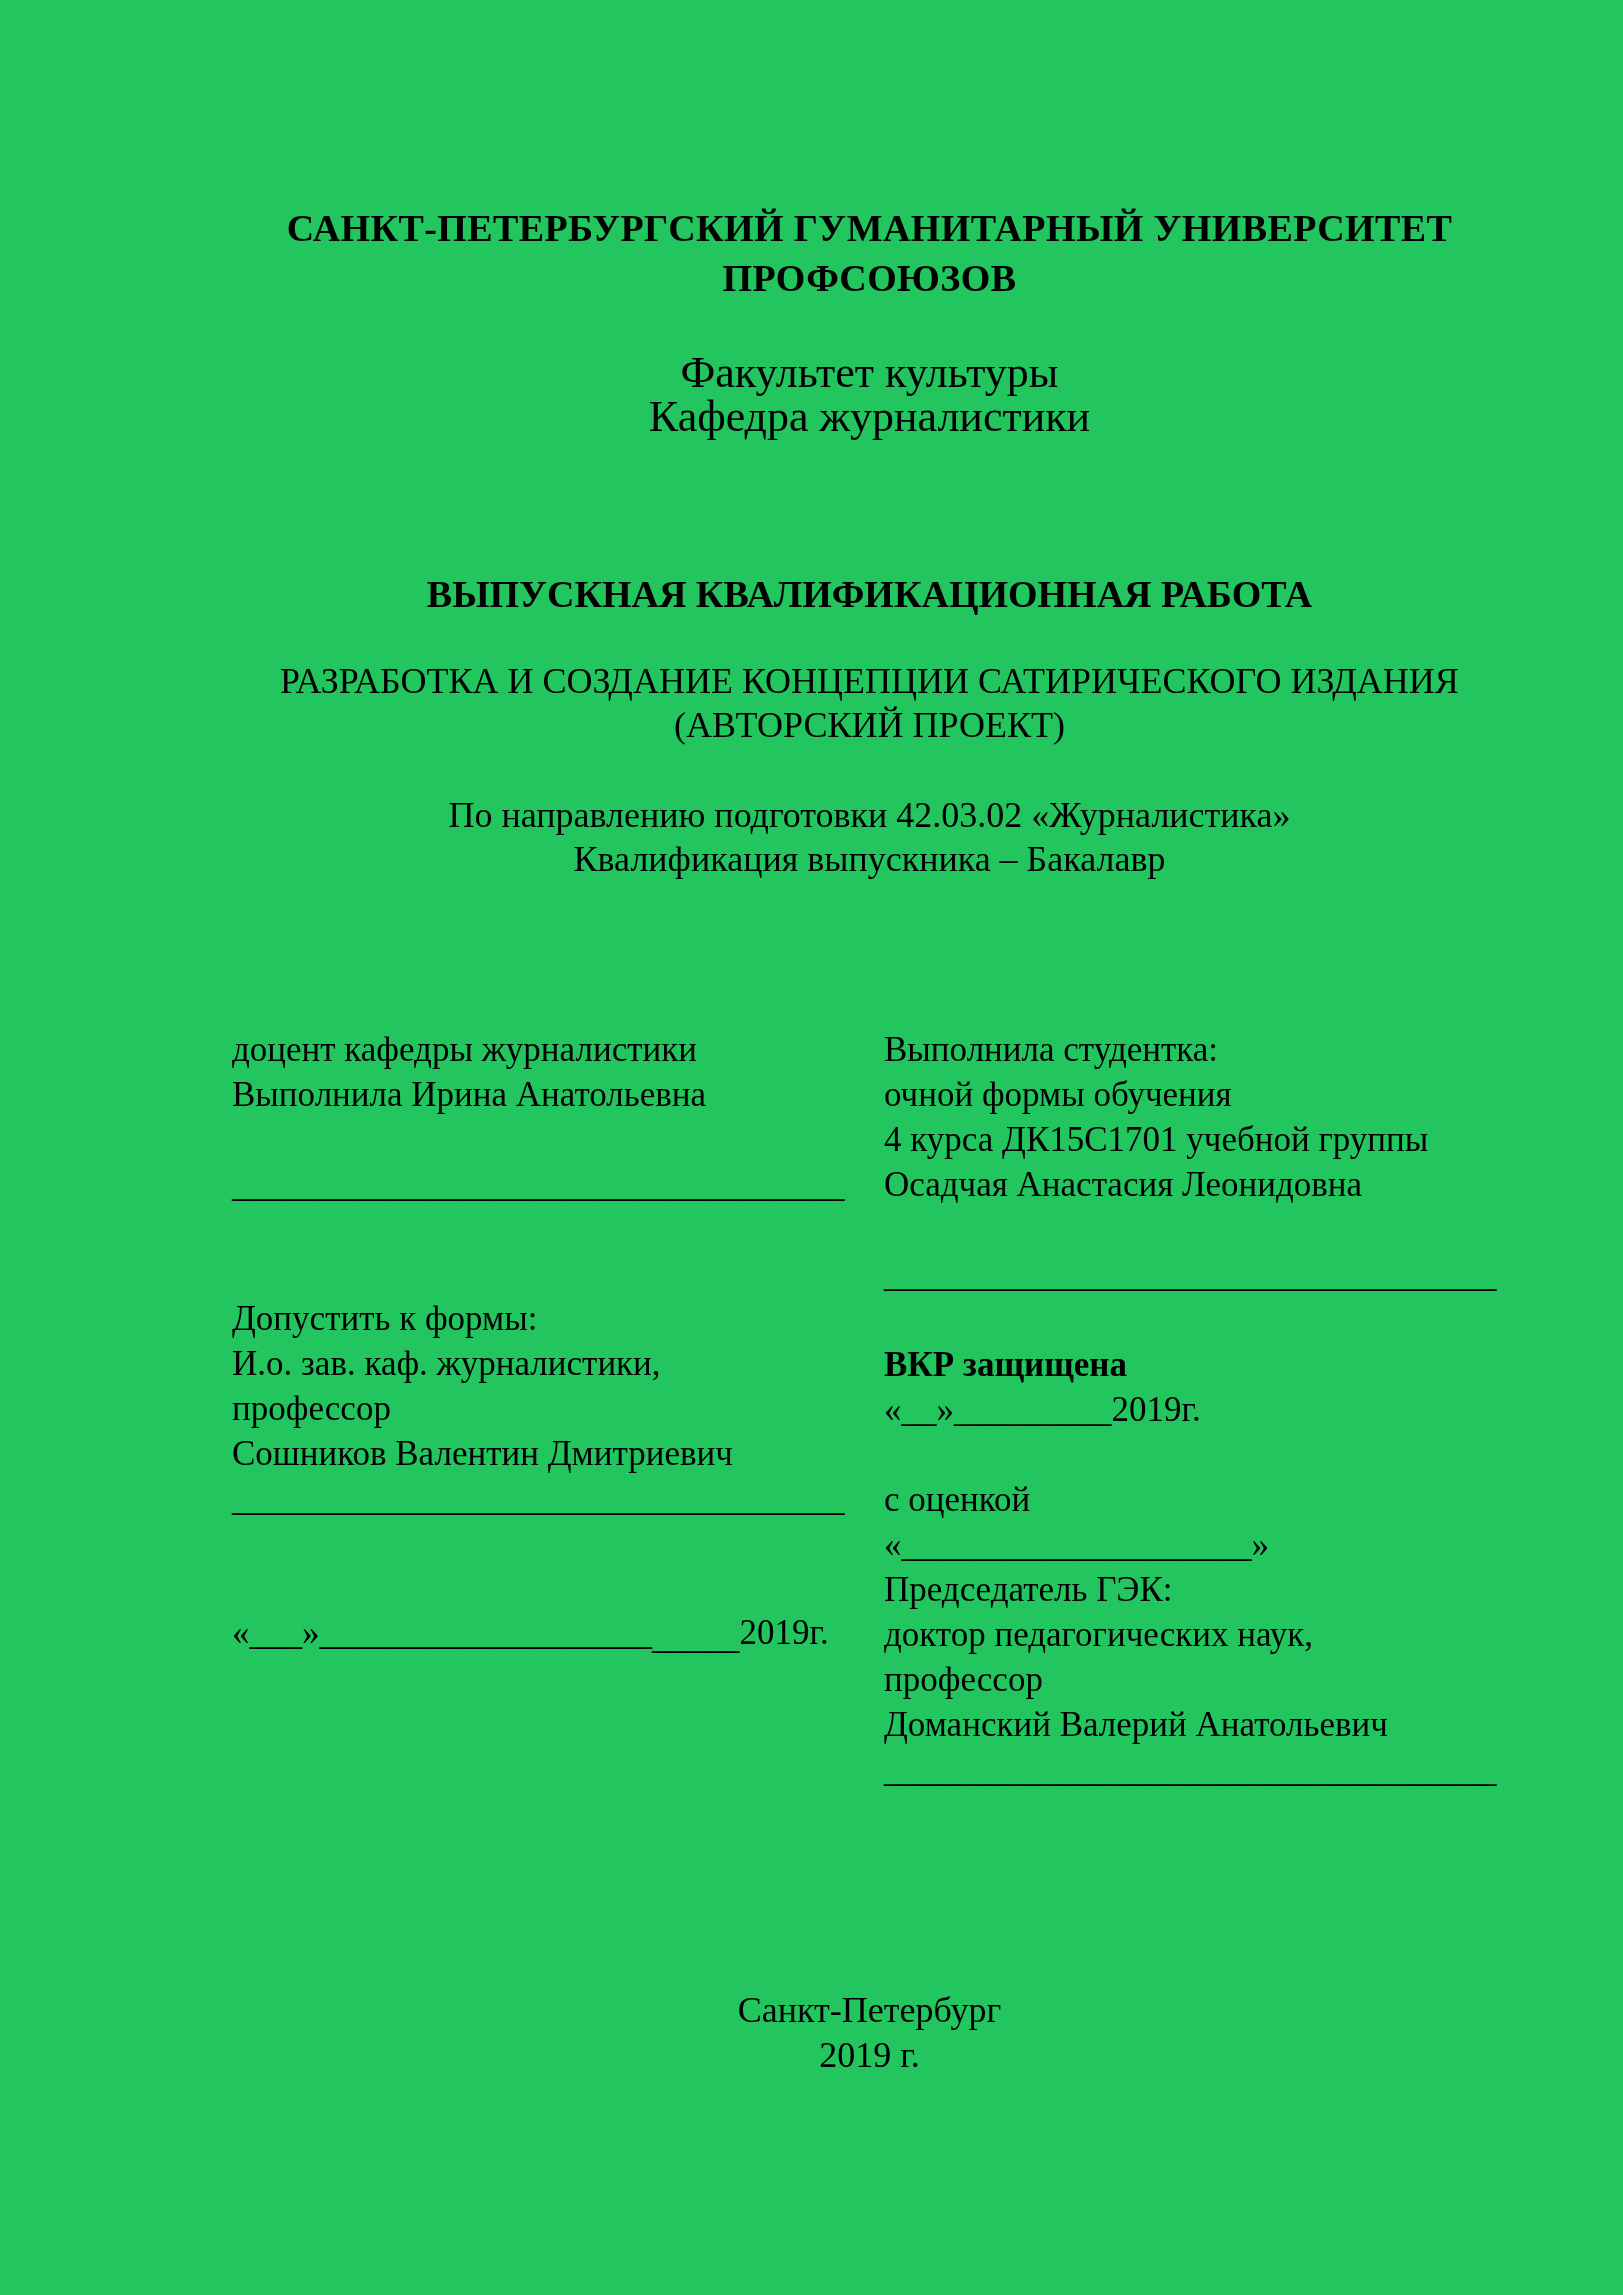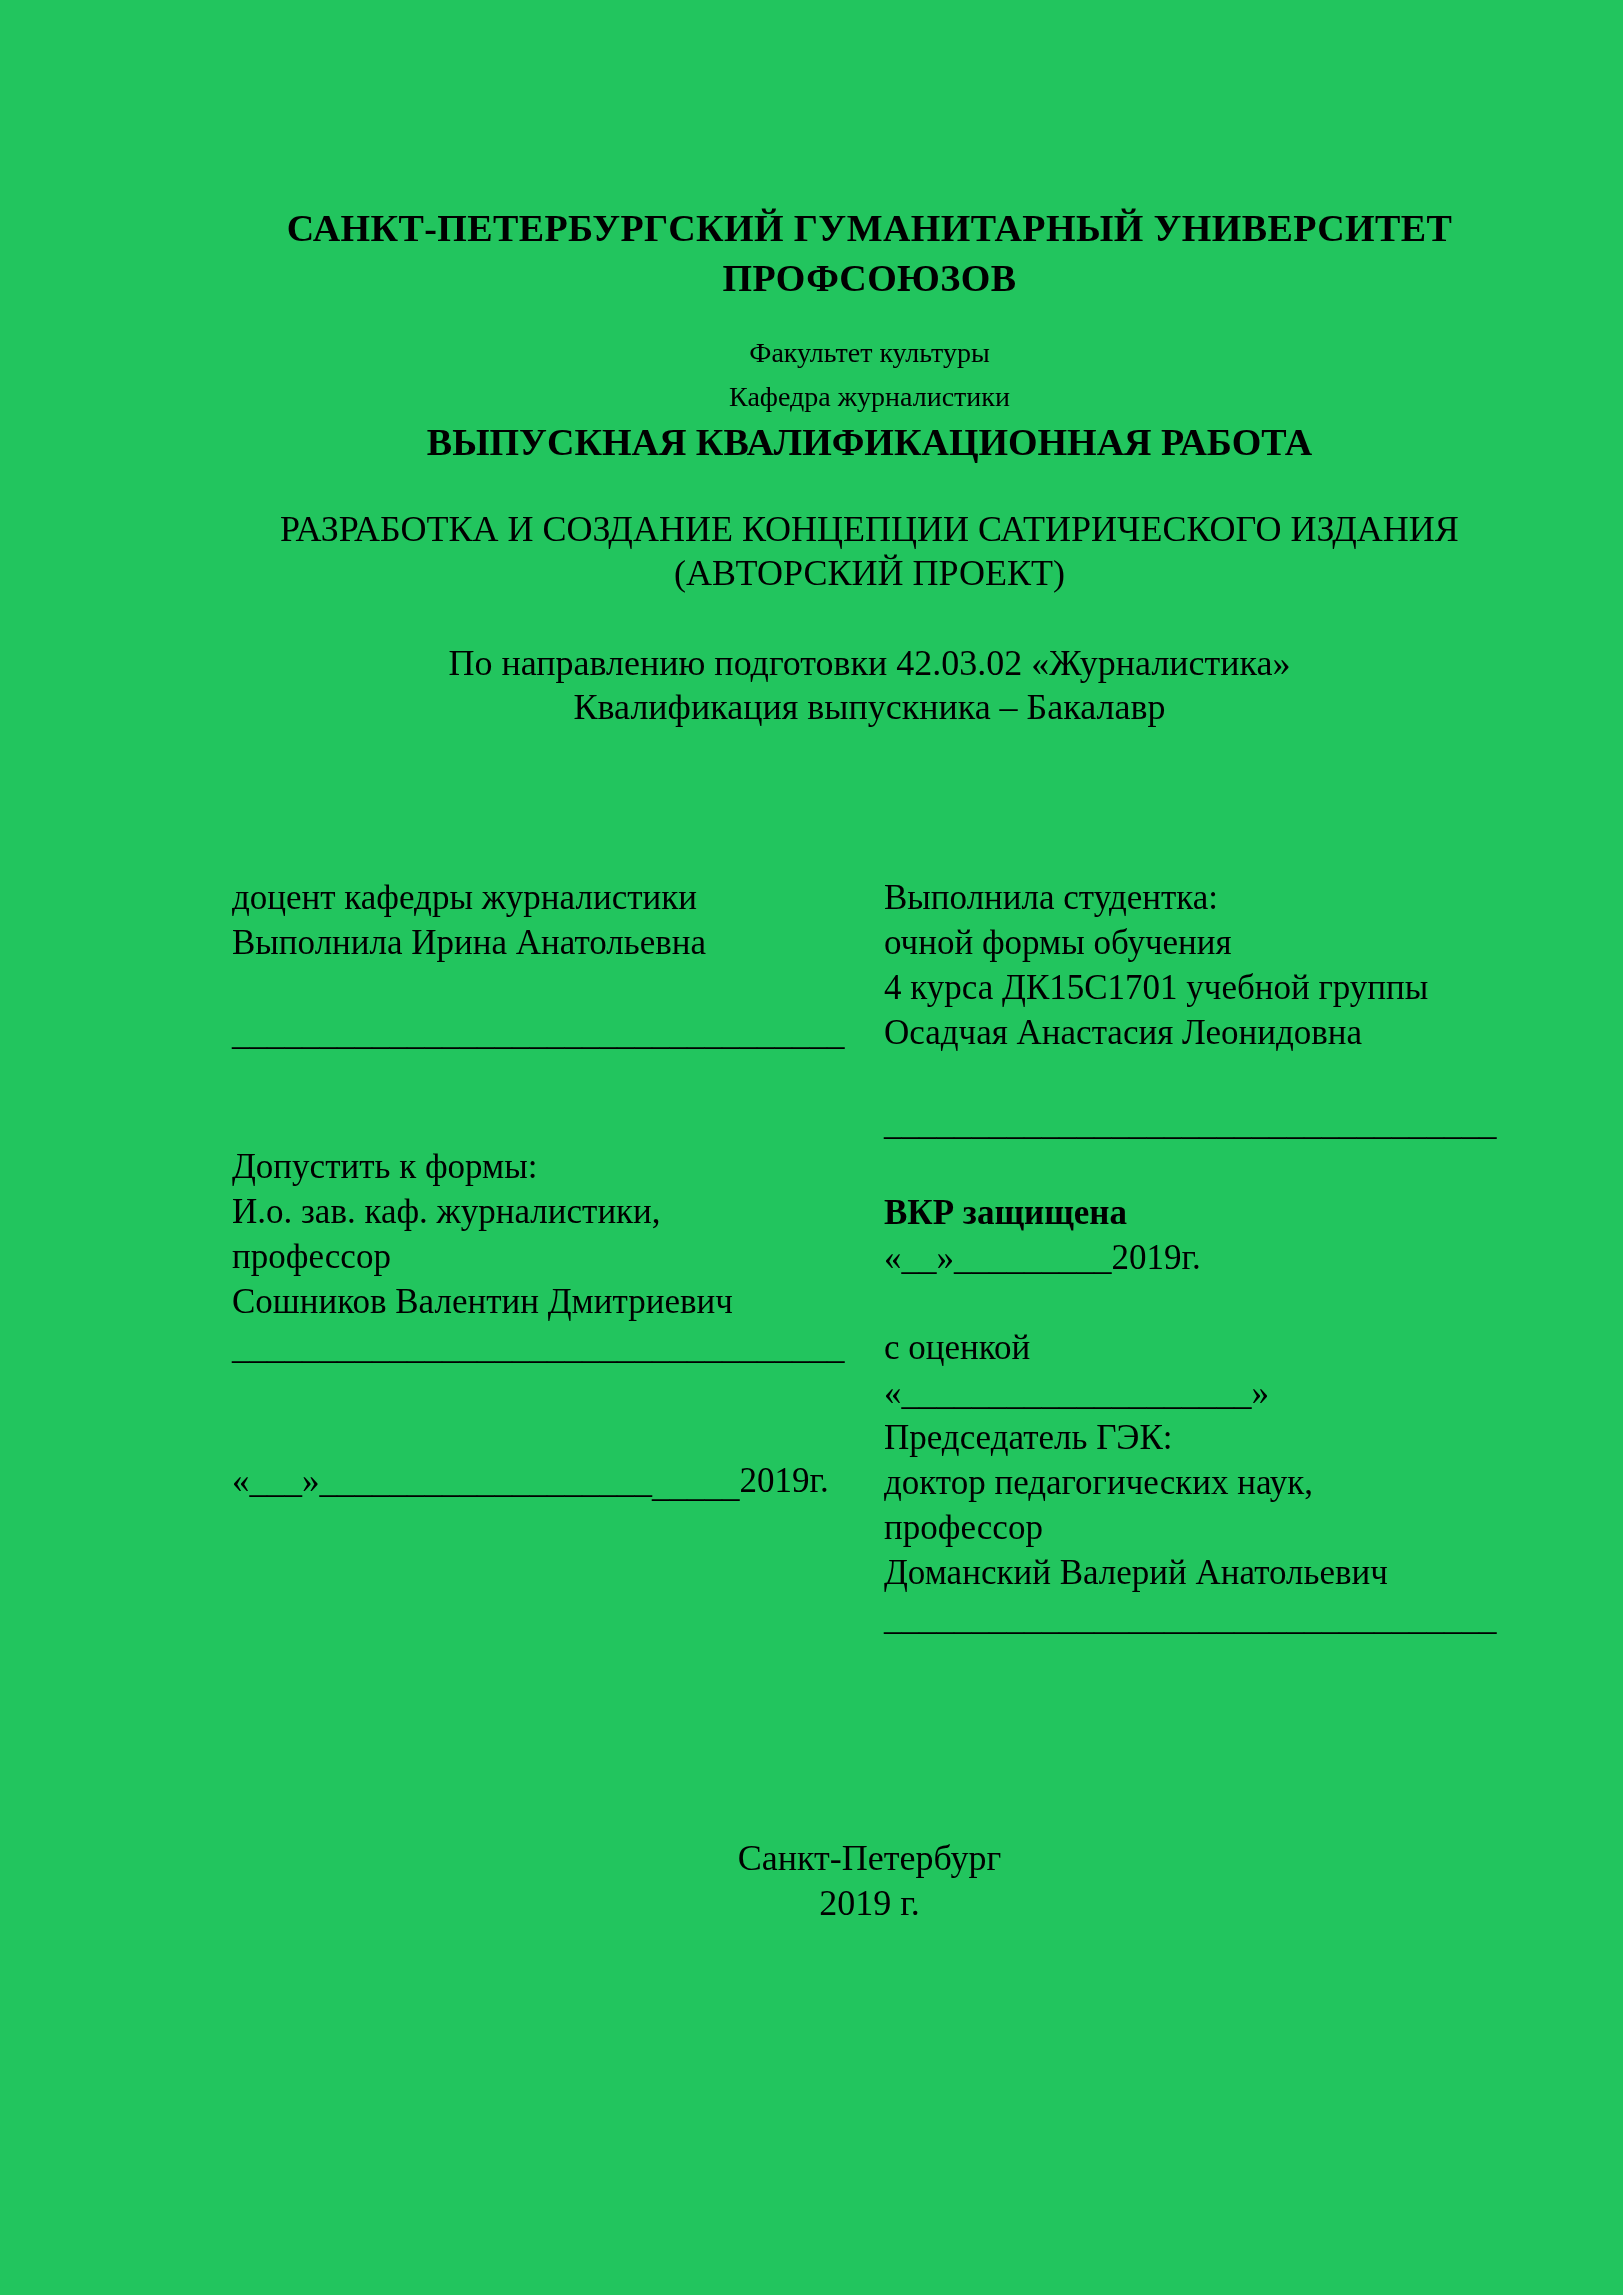--- a/index.html
+++ b/index.html
@@ -22,25 +22,26 @@
   .centered { text-align: center; }
   .line { white-space: nowrap; }
   .uni-block {
     margin-top: 203px;
     font-size: 38px;
     font-weight: bold;
     line-height: 50px;
     letter-spacing: 0.4px;
   }
   .dept-block {
-    margin-top: 28px;
-    font-size: 28px;
+    margin-top: 48px;
+    font-size: 44px;
     line-height: 44px;
   }
   .worktype-block {
+    margin-top: 132px;
     font-size: 38px;
     font-weight: bold;
     line-height: 47px;
   }
   .title-block {
     margin-top: 41px;
     font-size: 36px;
     line-height: 44px;
   }
   .program-block {

